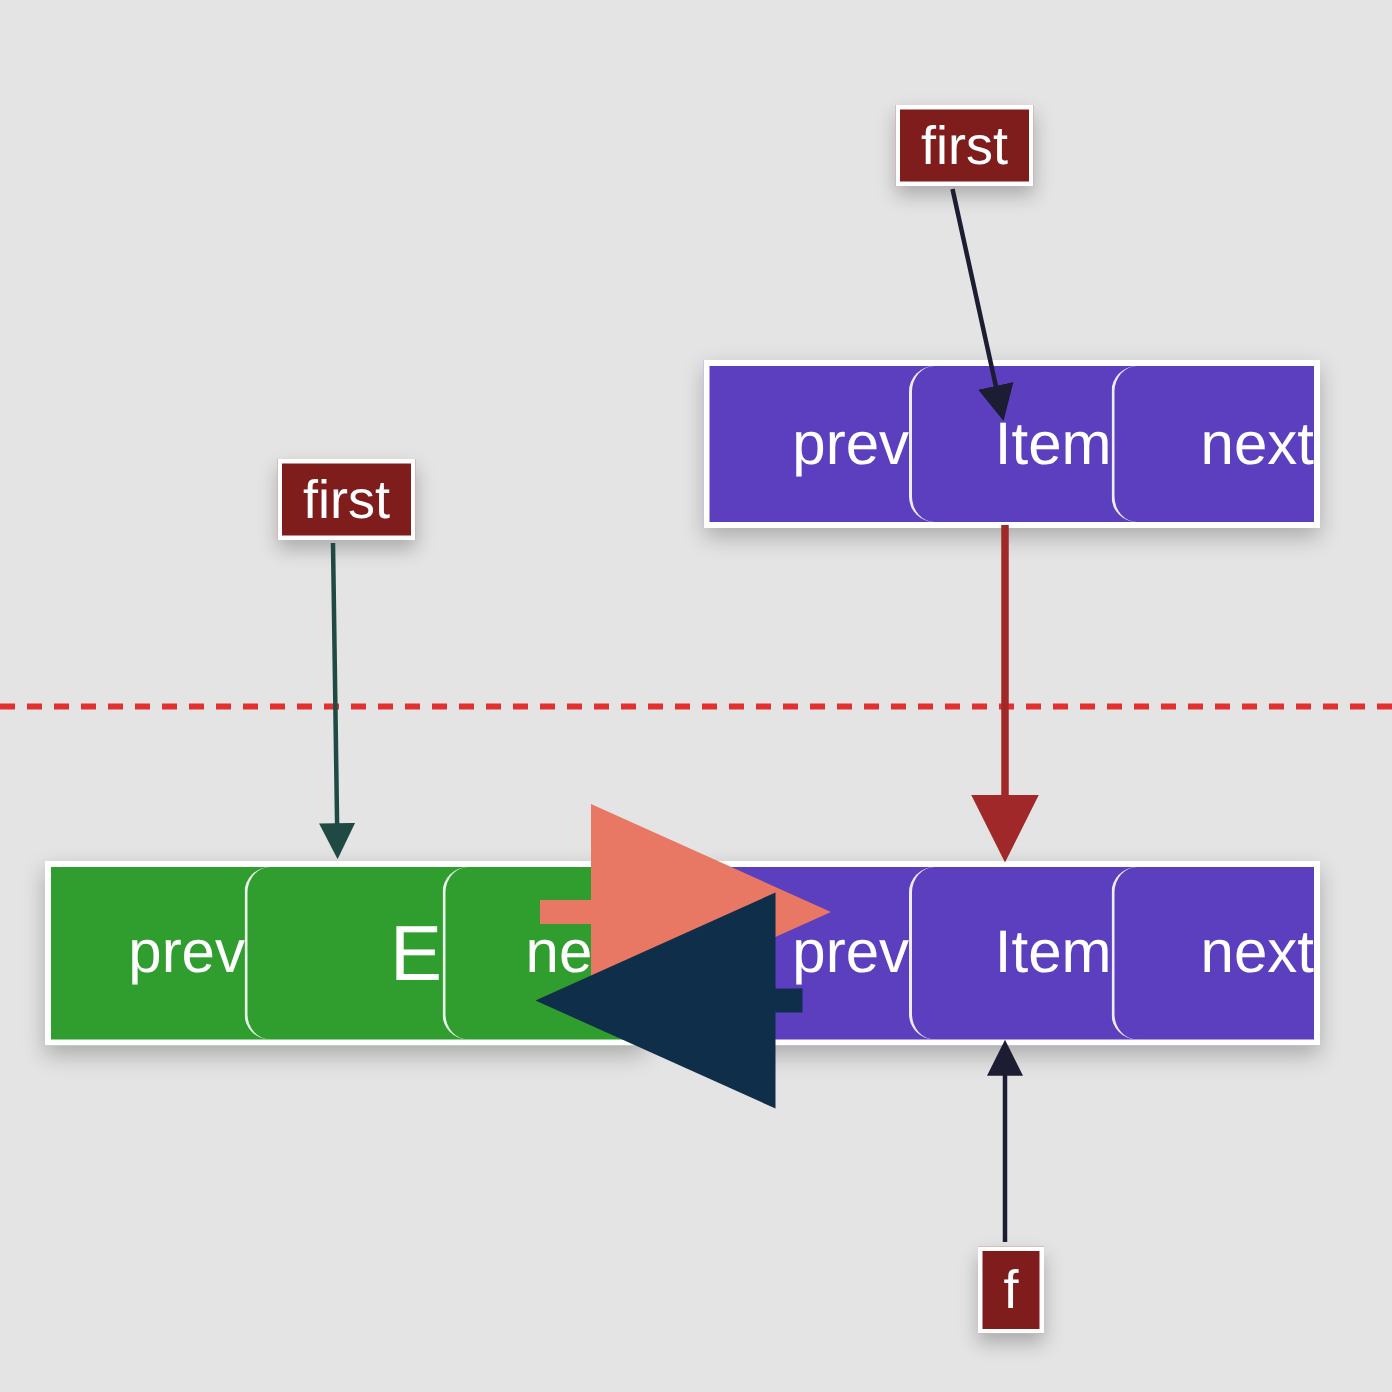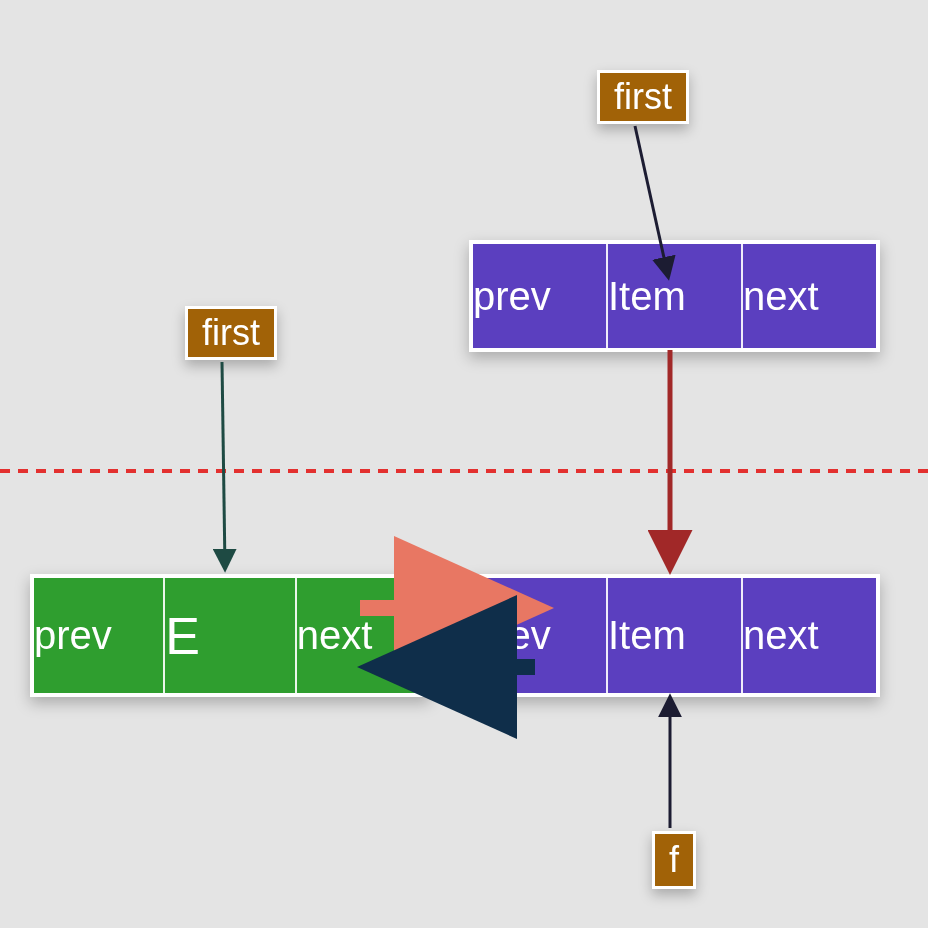--- a/index.html
+++ b/index.html
@@ -12,45 +12,46 @@
     font-weight: 300;
     overflow: hidden;
   }
   .stage {
     position: relative;
     width: 928px;
     height: 928px;
   }
   .label-box {
     position: absolute;
-    background: #a16207;
+    background: #7f1d1d;
     border: 3px solid #ffffff;
     color: #ffffff;
     font-size: 36px;
     padding: 6px 14px;
     box-shadow: 0 6px 12px rgba(0,0,0,0.25);
     text-align: center;
     line-height: 1;
   }
   .node {
     position: absolute;
     border: 4px solid #ffffff;
     box-shadow: 0 6px 14px rgba(0,0,0,0.25);
     display: flex;
     flex-direction: row;
     align-items: stretch;
   }
   .node .cell {
     flex: 1 1 0;
     display: flex;
     align-items: center;
-    justify-content: flex-start;
+    justify-content: flex-end;
     color: #ffffff;
     font-size: 40px;
     position: relative;
+    border-radius: 17px;
   }
   .node .cell + .cell {
     border-left: 2px solid rgba(255,255,255,0.9);
   }
   .node.purple { background: #5b3fbf; }
   .node.green { background: #2f9e2f; }
   .svg-layer {
     position: absolute;
     left: 0; top: 0;
     width: 928px; height: 928px;

